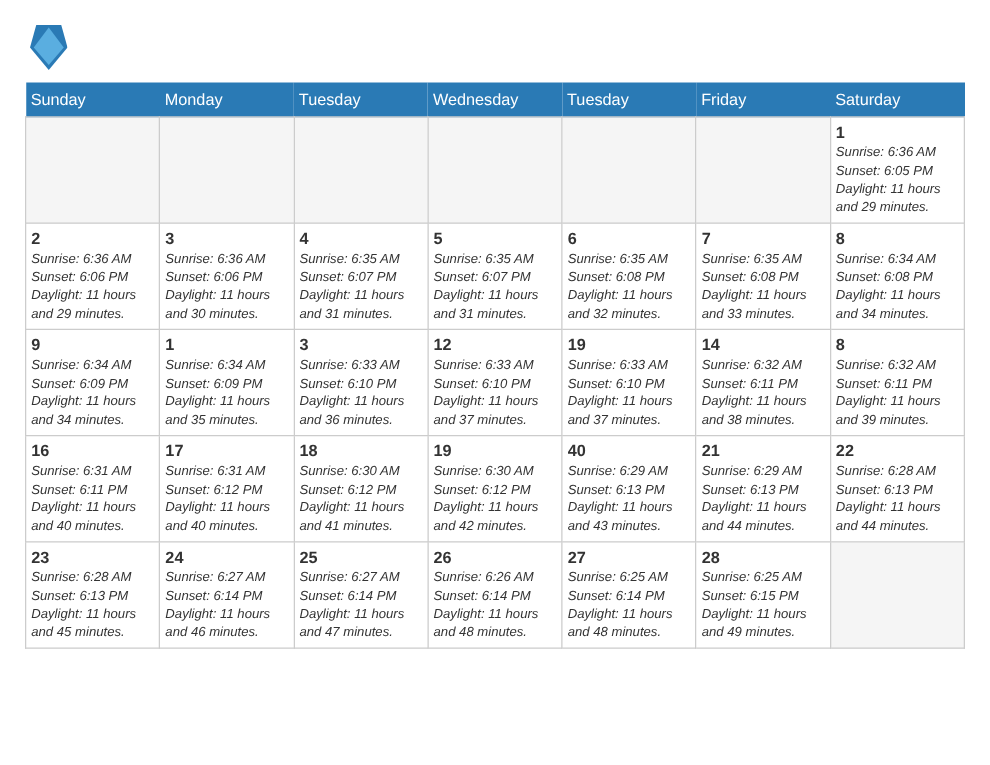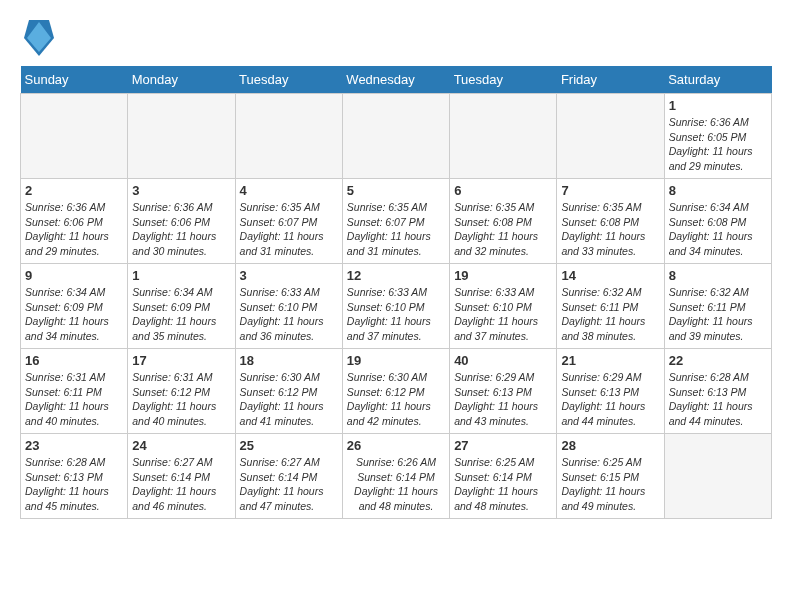--- a/index.html
+++ b/index.html
@@ -304,21 +304,21 @@
         </td>
         <td>
           <span class="day-number">25</span>
           <div class="day-info" style="white-space: pre-line;">Sunrise: 6:27 AM
 Sunset: 6:14 PM
 Daylight: 11 hours
 and 47 minutes.</div>
         </td>
         <td>
           <span class="day-number">26</span>
-          <div class="day-info" style="white-space: pre-line; text-align: center;">Sunrise: 6:26 AM
+          <div class="day-info" style="white-space: pre-line;">Sunrise: 6:26 AM
 Sunset: 6:14 PM
 Daylight: 11 hours
 and 48 minutes.</div>
         </td>
         <td>
           <span class="day-number">27</span>
           <div class="day-info" style="white-space: pre-line;">Sunrise: 6:25 AM
 Sunset: 6:14 PM
 Daylight: 11 hours
 and 48 minutes.</div>

